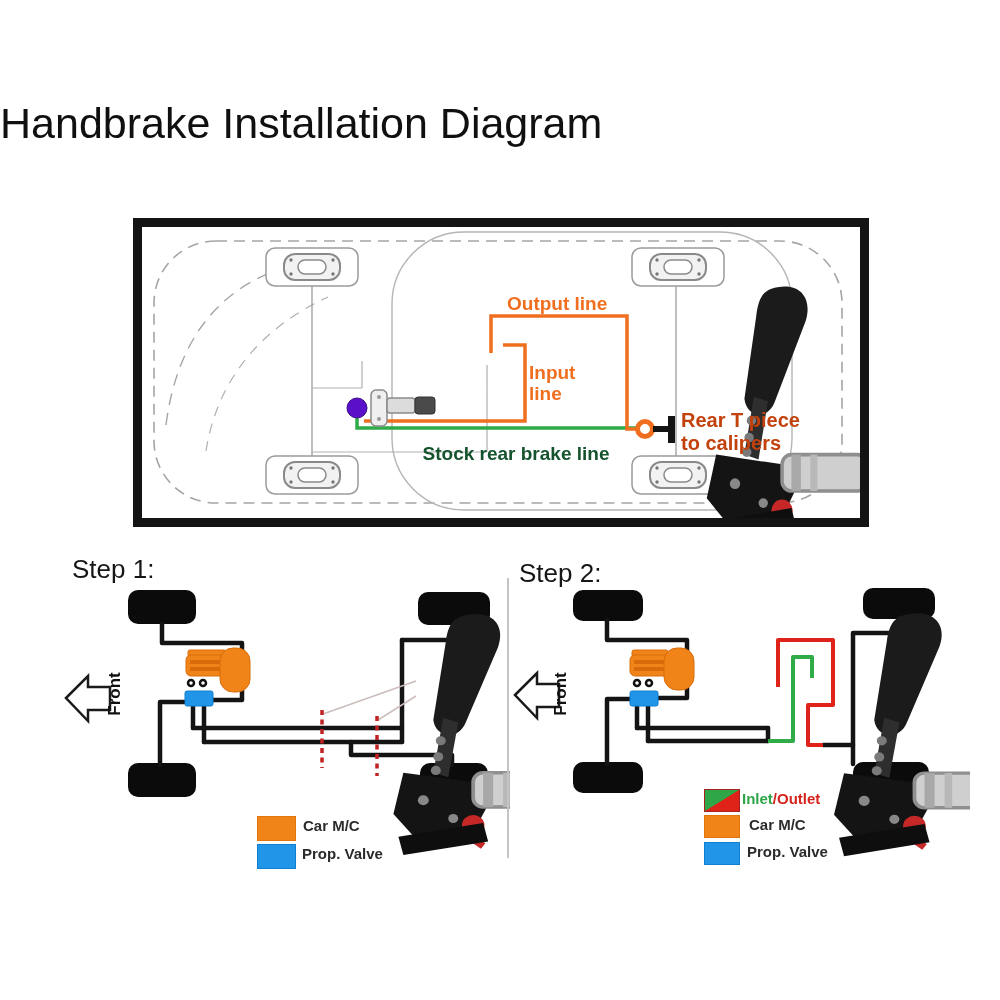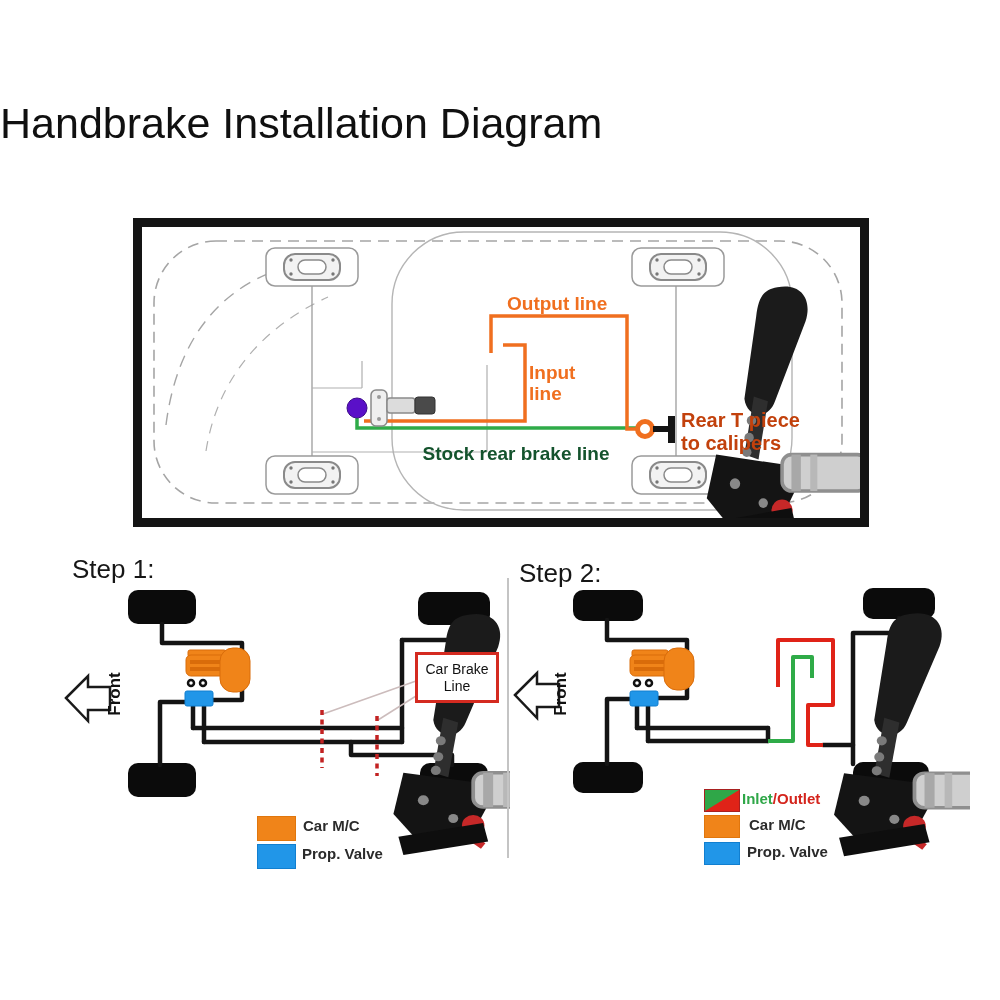--- a/index.html
+++ b/index.html
@@ -181,24 +181,20 @@
         <path d="M262,162 V220"></path>
         <path d="M317,168 V228"></path>
       </g>
 
       <polygon points="6,150 28,128 28,139 50,139 50,162 28,162 28,173" fill="#ffffff" stroke="#1a1a1a" stroke-width="2.5"></polygon>
 
       <use href="#hb" transform="translate(202,60) scale(0.85,0.78)"></use>
     </svg>
     <div class="step-heading h1pos">Step 1:</div>
     <div class="front-label f1pos">Front</div>
-    <div class="callout">
-      <span>Car Brake</span>
-      <span>Line</span>
-    </div>
     <div class="legend-row" style="left:197px;top:268px;">
       <span class="sw sw-orange"></span>
       <span class="leg-label" style="left:46px;">Car M/C</span>
     </div>
     <div class="legend-row" style="left:197px;top:296px;">
       <span class="sw sw-blue"></span>
       <span class="leg-label" style="left:45px;">Prop. Valve</span>
     </div>
   </div>
 

